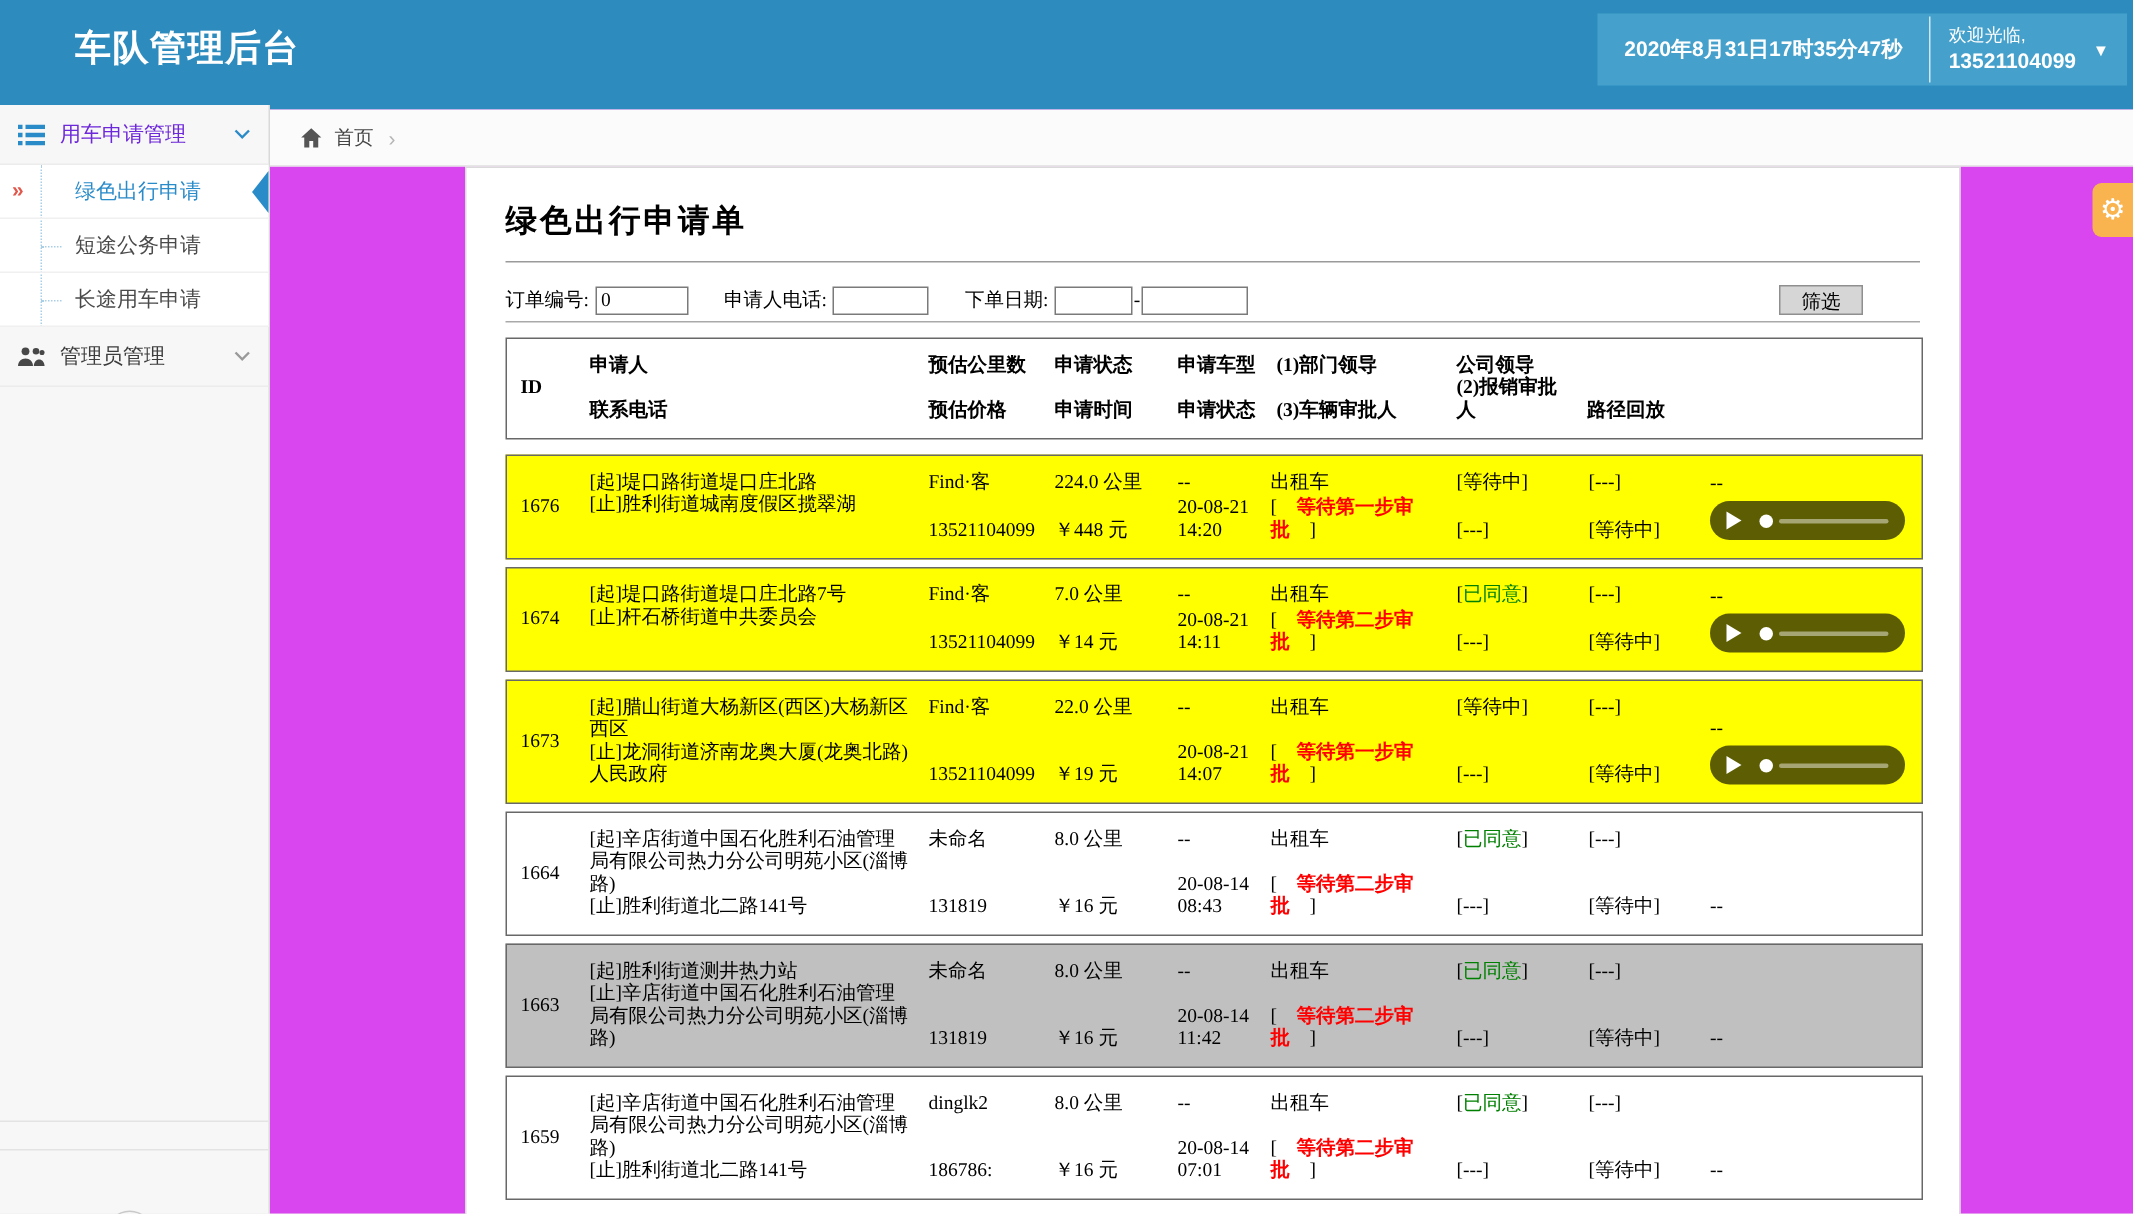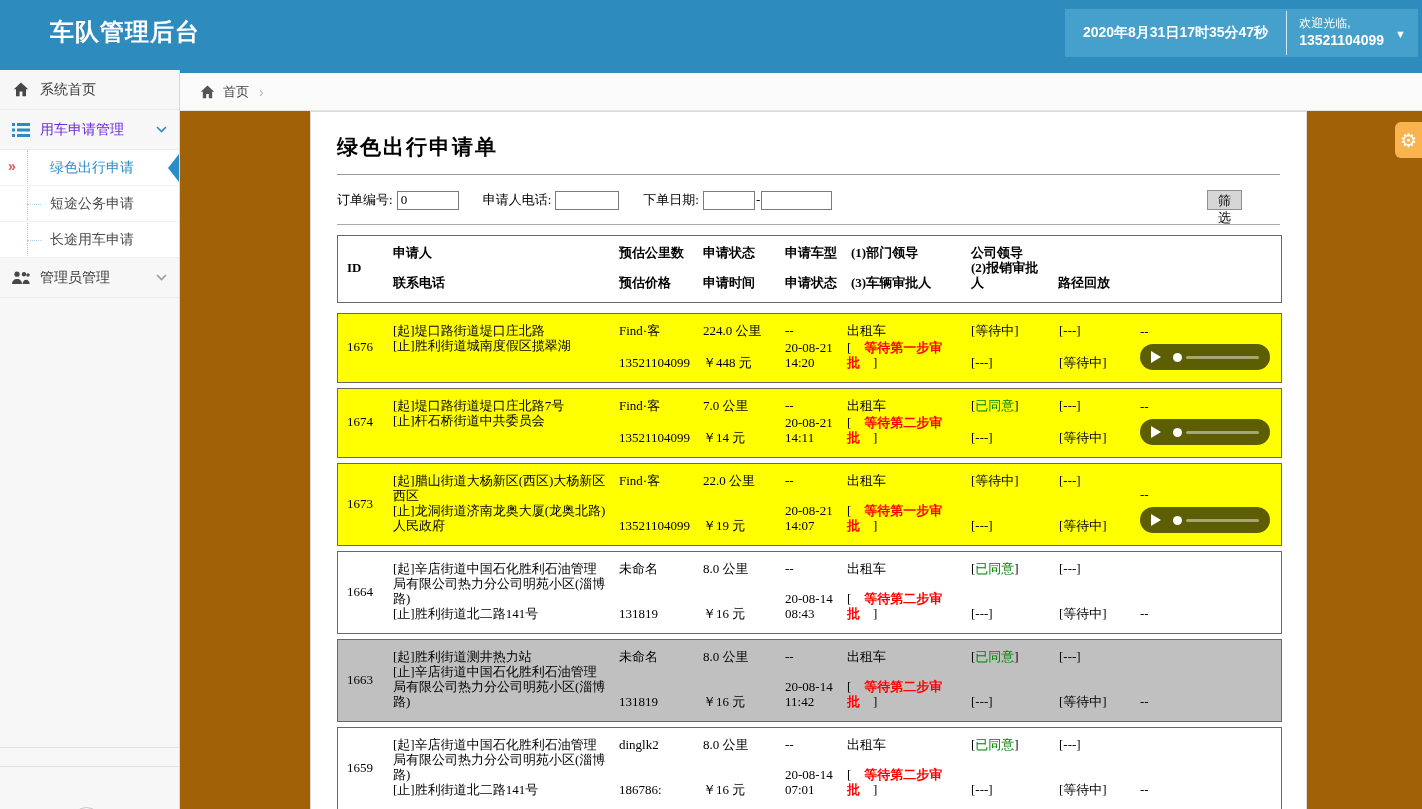--- a/index.html
+++ b/index.html
@@ -29,41 +29,41 @@
   .sub-item .stub{position:absolute;left:27px;top:18px;width:14px;border-top:1px dotted #a9cfe8;}
   .sub-item.active{color:#2a8bc9;}
   .sub-item .arrow{position:absolute;left:8px;top:8px;color:#e2574c;font-size:14px;font-weight:bold;}
   .sub-item .sel-tri{position:absolute;right:0;top:4px;width:0;height:0;
     border-top:14px solid transparent;border-bottom:14px solid transparent;border-right:11px solid #2a8bc9;}
   .side-footer-line{position:absolute;left:0;right:0;height:1px;background:#e3e3e3;}
   .collapse-btn{position:absolute;left:71px;top:737px;width:31px;height:31px;border-radius:50%;
     border:1px solid #c9c9c9;background:#f7f7f7;color:#9a9a9a;font-size:15px;line-height:29px;text-align:center;cursor:pointer;z-index:2;}
 
   
-  .content{position:absolute;left:180px;top:70px;right:0;bottom:0;background:#a16207;}
+  .content{position:absolute;left:180px;top:70px;right:0;bottom:0;background:#d946ef;}
   .content .topline{height:3px;background:#2d8cbd;}
   .breadcrumb{height:38px;background:#fbfbfb;border-bottom:1px solid #e6e6e6;display:flex;align-items:center;padding-left:20px;font-size:13px;color:#444;}
   .breadcrumb .bsep{color:#b5b5b5;margin-left:10px;font-size:14px;}
   .breadcrumb .home-ico{margin-right:8px;display:flex;}
   .breadcrumb .crumb{cursor:pointer;}
 
   .gear-btn{position:absolute;top:52px;right:0;width:27px;height:36px;background:#f9b450;border-radius:6px 0 0 6px;
     color:#fff;font-size:19px;display:flex;align-items:center;justify-content:center;cursor:pointer;z-index:5;}
 
   .panel{position:absolute;left:130px;top:41px;width:997px;height:720px;background:#fff;border:1px solid #dadada;
     padding:0 26px;font-family:"Liberation Serif","DejaVu Serif",serif;color:#000;}
   .panel-title{margin-top:21px;font-size:21px;font-weight:bold;letter-spacing:2px;padding-bottom:13px;border-bottom:1px solid #9a9a9a;}
 
-  .filter-row{display:flex;align-items:center;margin-top:15px;padding-bottom:14px;border-bottom:1px solid #a9a9a9;font-size:13px;}
+  .filter-row{display:flex;align-items:center;margin-top:15px;padding-bottom:4px;border-bottom:1px solid #a9a9a9;font-size:13px;}
   .filter-row label{margin-right:4px;}
   .filter-row .ml{margin-left:24px;}
   .filter-row input{height:19px;border:1px solid #7a7a7a;font-family:"Liberation Serif",serif;font-size:13px;padding:0 3px;background:#fff;}
   .in-order{width:62px;} .in-phone{width:64px;} .in-date1{width:52px;} .in-date2{width:71px;}
   .dash{margin:0 1px;}
-  .filter-btn{margin-left:auto;margin-right:38px;width:35px;height:20px;background:#d6d6d6;border:1px solid #8f8f8f;
+  .filter-btn{margin-left:auto;margin-right:38px;width:56px;height:20px;background:#d6d6d6;border:1px solid #8f8f8f;
     font-family:"Liberation Serif",serif;font-size:13px;line-height:17px;cursor:pointer;}
 
   
   .gtable{margin-top:10px;width:945px;font-size:13px;}
   .trow{display:grid;grid-template-columns:50px 226px 84px 82px 62px 120px 88px 82px auto;
     border:1px solid #686868;min-height:70px;background:#fff;}
   .thead{min-height:58px;font-weight:bold;margin-bottom:5px;}
   .trow + .trow{margin-top:5px;}
   .trow.first-gap{margin-top:10px;}
   .row-yellow{background:#ffff00;}
@@ -97,28 +97,20 @@
     <div class="vsep"></div>
     <div class="welcome">
       <div class="w1">欢迎光临,</div>
       <div class="w2">13521104099</div>
       <span class="user-caret">▼</span>
     </div>
   </div>
 </div>
 
 <div class="sidebar">
-  <div class="side-item">
-    <span class="mi">
-      <svg width="16" height="15" viewBox="0 0 16 15">
-          <path d="M8 0.5L0.8 7.2h2.2v7h3.6V9.6h2.8v4.6H13v-7h2.2z" fill="#474747"></path>
-        </svg>
-    </span>
-    <span>系统首页</span>
-  </div>
   <div class="side-item blue">
     <span class="mi">
       <svg width="18" height="14" viewBox="0 0 18 14">
         <g fill="#2a8bc9">
           <rect x="0" y="0" width="3" height="3"></rect>
             <rect x="5" y="0" width="13" height="3"></rect>
           <rect x="0" y="5.5" width="3" height="3"></rect>
             <rect x="5" y="5.5" width="13" height="3"></rect>
           <rect x="0" y="11" width="3" height="3"></rect>
             <rect x="5" y="11" width="13" height="3"></rect>

